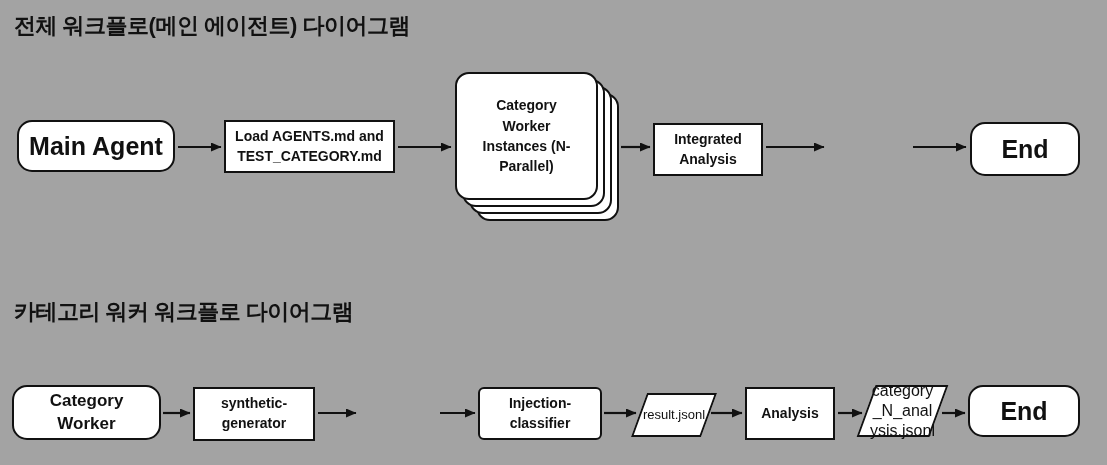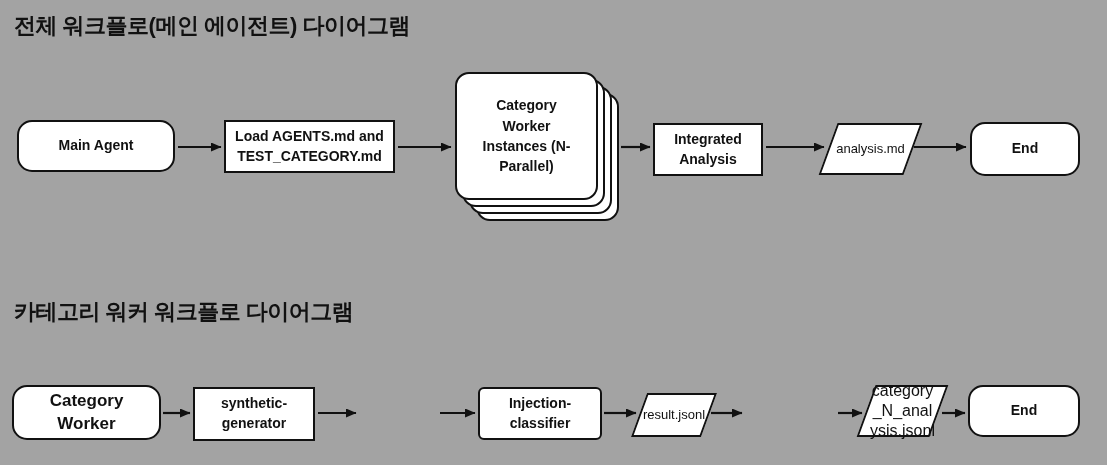--- a/index.html
+++ b/index.html
@@ -28,21 +28,21 @@
     background:#fff;
     border:2.5px solid #111;
     display:flex;
     align-items:center;
     justify-content:center;
     text-align:center;
     z-index:2;
     line-height:1.4;
   }
   .rounded { border-radius:15px; }
-  .big-label   { font-size:14px; font-weight:bold; }
+  .big-label   { font-size:25px; font-weight:bold; }
   .mid-label   { font-size:17px; font-weight:bold; line-height:1.35; }
   .small-label { font-size:14px; font-weight:bold; }
 
   
   .stack { position:absolute; z-index:2; }
   .stack .layer {
     position:absolute; left:0; top:0;
     width:100%; height:100%;
     background:#fff;
     border:2.5px solid #111;
@@ -125,24 +125,20 @@
     <div class="layer l1"></div>
     <div class="layer front">
       <span class="lbl">Category Worker Instances (N-Parallel)</span>
     </div>
   </div>
 
   <div class="node small-label" style="left:653px; top:123px; width:110px; height:53px;">
     <span class="w100">Integrated Analysis</span>
   </div>
 
-  <div class="para" style="left:818px; top:123px; width:105px; height:52px;">
-    <div class="shape" style="left:10px; right:10px;"></div>
-    <div class="plabel">analysis.md</div>
-  </div>
 
   <div class="node rounded big-label" style="left:970px; top:122px; width:110px; height:54px;">
     <span>End</span>
   </div>
 
   <div class="node rounded mid-label" style="left:12px; top:385px; width:149px; height:55px;">
     <span class="w100">Category Worker</span>
   </div>
 
   <div class="node small-label" style="left:193px; top:387px; width:122px; height:54px;">
@@ -152,20 +148,23 @@
 
   <div class="node small-label" style="left:478px; top:387px; width:124px; height:53px;border-radius:6px;">
     <span class="w100">Injection-classifier</span>
   </div>
 
   <div class="para" style="left:630px; top:393px; width:88px; height:44px;">
     <div class="shape" style="left:9px; right:9px;"></div>
     <div class="plabel">result.jsonl</div>
   </div>
 
+  <div class="node small-label" style="left:745px; top:387px; width:90px; height:53px;">
+    <span>Analysis</span>
+  </div>
 
   <div class="para" style="left:855px; top:385px; width:95px; height:52px;">
     <div class="shape" style="left:11px; right:11px;"></div>
     <div class="plabel tiny">
       <span class="w66 break">category_N_analysis.jsonl</span>
     </div>
   </div>
 
   <div class="node rounded big-label" style="left:968px; top:385px; width:112px; height:52px;">
     <span>End</span>

